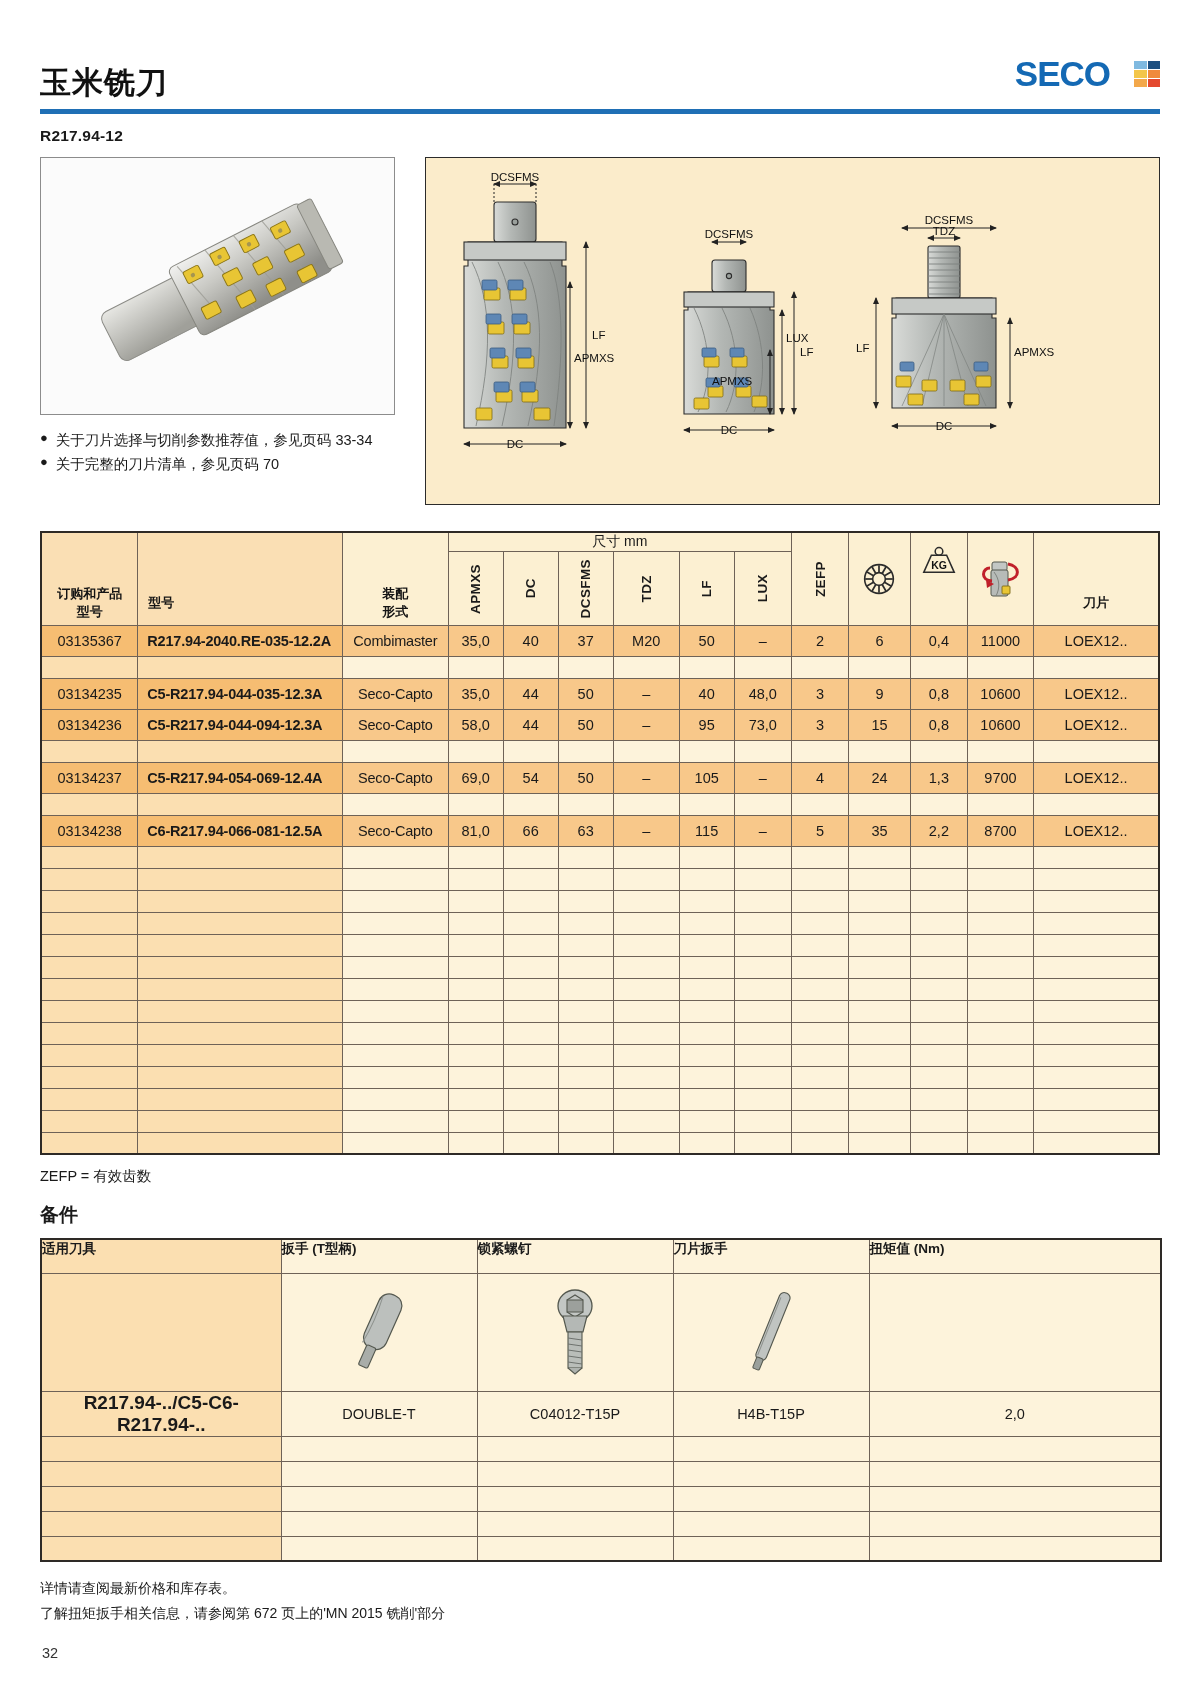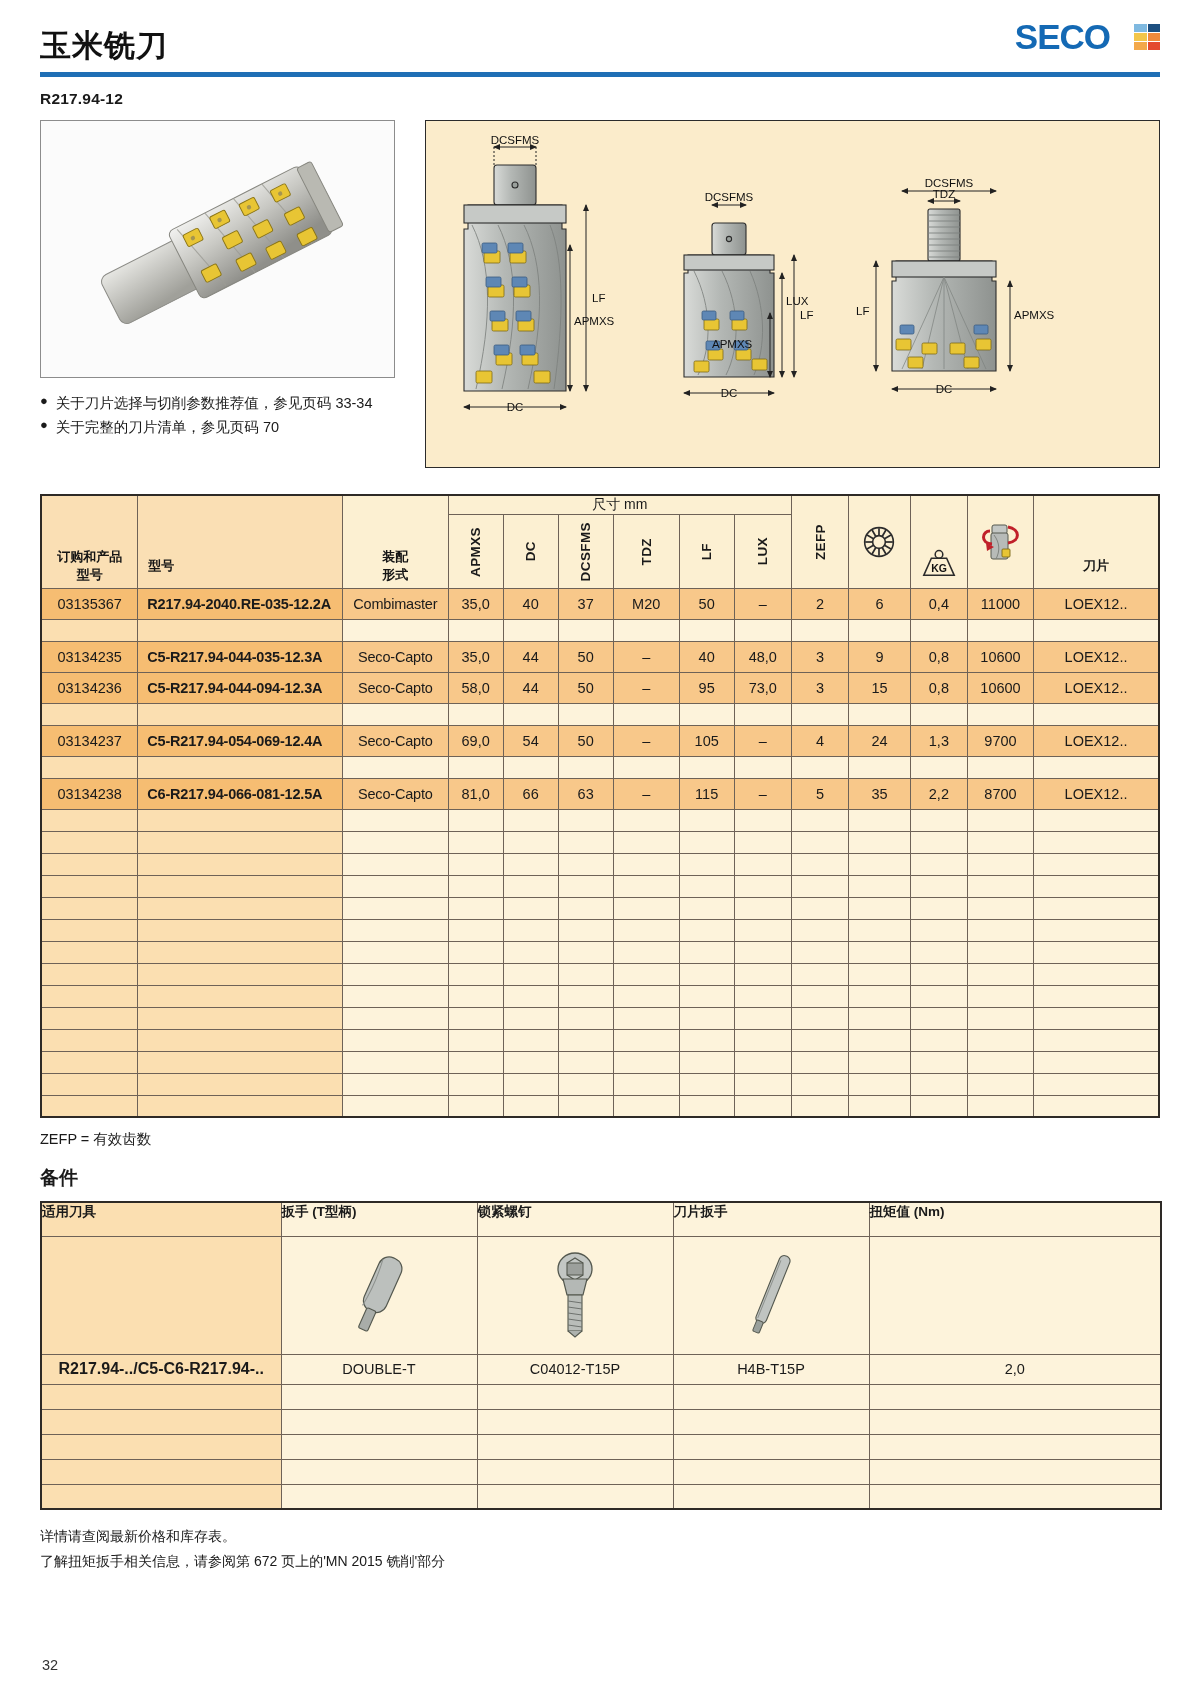--- a/index.html
+++ b/index.html
@@ -8,21 +8,21 @@
     width:1200px; height:1697px;
     background:#ffffff;
     font-family:"Liberation Sans", sans-serif;
     color:#1a1a1a;
     position:relative;
     overflow:hidden;
   }
   .page { position:relative; width:1200px; height:1697px; padding:0 40px; }
 
   
-  .top-head { display:flex; align-items:flex-end; justify-content:space-between; padding-top:17px; }
+  .top-head { display:flex; align-items:flex-end; justify-content:space-between; padding-top:54px; }
   .doc-title { font-size:31px; font-weight:700; letter-spacing:1px; color:#111; line-height:1; }
   .brand { display:flex; align-items:center; gap:24px; padding-bottom:4px; }
   .brand-word { font-size:35px; font-weight:800; color:#1469b4; letter-spacing:-1px; font-family:"Liberation Sans",sans-serif; }
   .brand-mark { width:26px; height:26px; display:grid; grid-template-columns:1fr 1fr; grid-template-rows:1fr 1fr 1fr; gap:1px; }
   .brand-mark i { display:block; }
   .rule { height:5px; background:#1f6fb5; margin-top:11px; }
   .sub-code { font-size:15.5px; font-weight:700; margin-top:13px; letter-spacing:.2px; }
 
   
   .panels { display:flex; gap:30px; margin-top:12px; align-items:flex-start; }
@@ -58,26 +58,26 @@
   .sec-title { font-size:19px; font-weight:700; margin-top:16px; }
 
   
   .spare-tbl { width:1120px; margin-top:10px; border:2px solid #2e2a26; }
   .spare-tbl td { border:1px solid #6e6257; padding:0; }
   .sp-head { background:#fdf3db; font-size:13.5px; font-weight:700; padding:9px 10px; vertical-align:top; height:34px; }
   .sp-head.first { background:#fbdfb1; }
   .sp-pic { background:#fdf3db; height:118px; text-align:center; vertical-align:middle; }
   .sp-pic.first { background:#fbdfb1; }
   .sp-data { height:30px; text-align:center; font-size:14.5px; background:#fdf3db; }
-  .sp-data.first { background:#fbdfb1; font-weight:700; font-size:16px; }
+  .sp-data.first { background:#fbdfb1; font-weight:700; font-size:19px; }
   .sp-empty { height:25px; background:#fdf3db; }
   .sp-empty.first { background:#fbdfb1; }
 
   .footnotes { font-size:14px; line-height:1.75; margin-top:14px; }
-  .pageno { position:absolute; left:42px; bottom:24px; font-size:14.5px; color:#333; }
+  .pageno { position:absolute; left:42px; bottom:36px; font-size:14.5px; color:#333; }
 </style>
 </head>
 <body>
 
 <div class="page">
 
   <div class="top-head">
     <div class="doc-title">玉米铣刀</div>
     <div class="brand">
       <div class="brand-word">SECO</div>
@@ -363,21 +363,21 @@
                 <line x1="10" y1="16" x2="3" y2="16" stroke="#2b2b2b" stroke-width="1.6"></line>
                 <line x1="10.803847577293368" y1="13" x2="4.7416697508022985" y2="9.499999999999998" stroke="#2b2b2b" stroke-width="1.6"></line>
                 <line x1="12.999999999999996" y1="10.80384757729337" x2="9.499999999999995" y2="4.741669750802302" stroke="#2b2b2b" stroke-width="1.6"></line>
                 <line x1="15.999999999999998" y1="10" x2="15.999999999999998" y2="3" stroke="#2b2b2b" stroke-width="1.6"></line>
                 <line x1="19" y1="10.803847577293368" x2="22.5" y2="4.7416697508022985" stroke="#2b2b2b" stroke-width="1.6"></line>
                 <line x1="21.196152422706632" y1="12.999999999999996" x2="27.258330249197698" y2="9.499999999999995" stroke="#2b2b2b" stroke-width="1.6"></line>
               </svg>
             </div>
           </td>
         <td class="hdr-b" rowspan="2">
-            <div style="display:flex;align-items:flex-end;justify-content:center;height:72px">
+            <div style="display:flex;align-items:flex-start;justify-content:center;height:72px">
               <svg width="40" height="32" viewBox="0 0 42 32">
     <path d="M13 12 L29 12 L37 30 L5 30 Z" fill="none" stroke="#2b2b2b" stroke-width="1.6"></path>
     <circle cx="21" cy="8" r="4" fill="none" stroke="#2b2b2b" stroke-width="1.6"></circle>
     <text x="21" y="27" text-anchor="middle" font-family="Liberation Sans, sans-serif" font-size="11" font-weight="700" fill="#111">KG</text>
               </svg>
             </div>
           </td>
         <td class="hdr-b" rowspan="2">
             <div style="display:flex;align-items:center;justify-content:center;height:72px">
               <svg width="44" height="42" viewBox="0 0 44 42">

